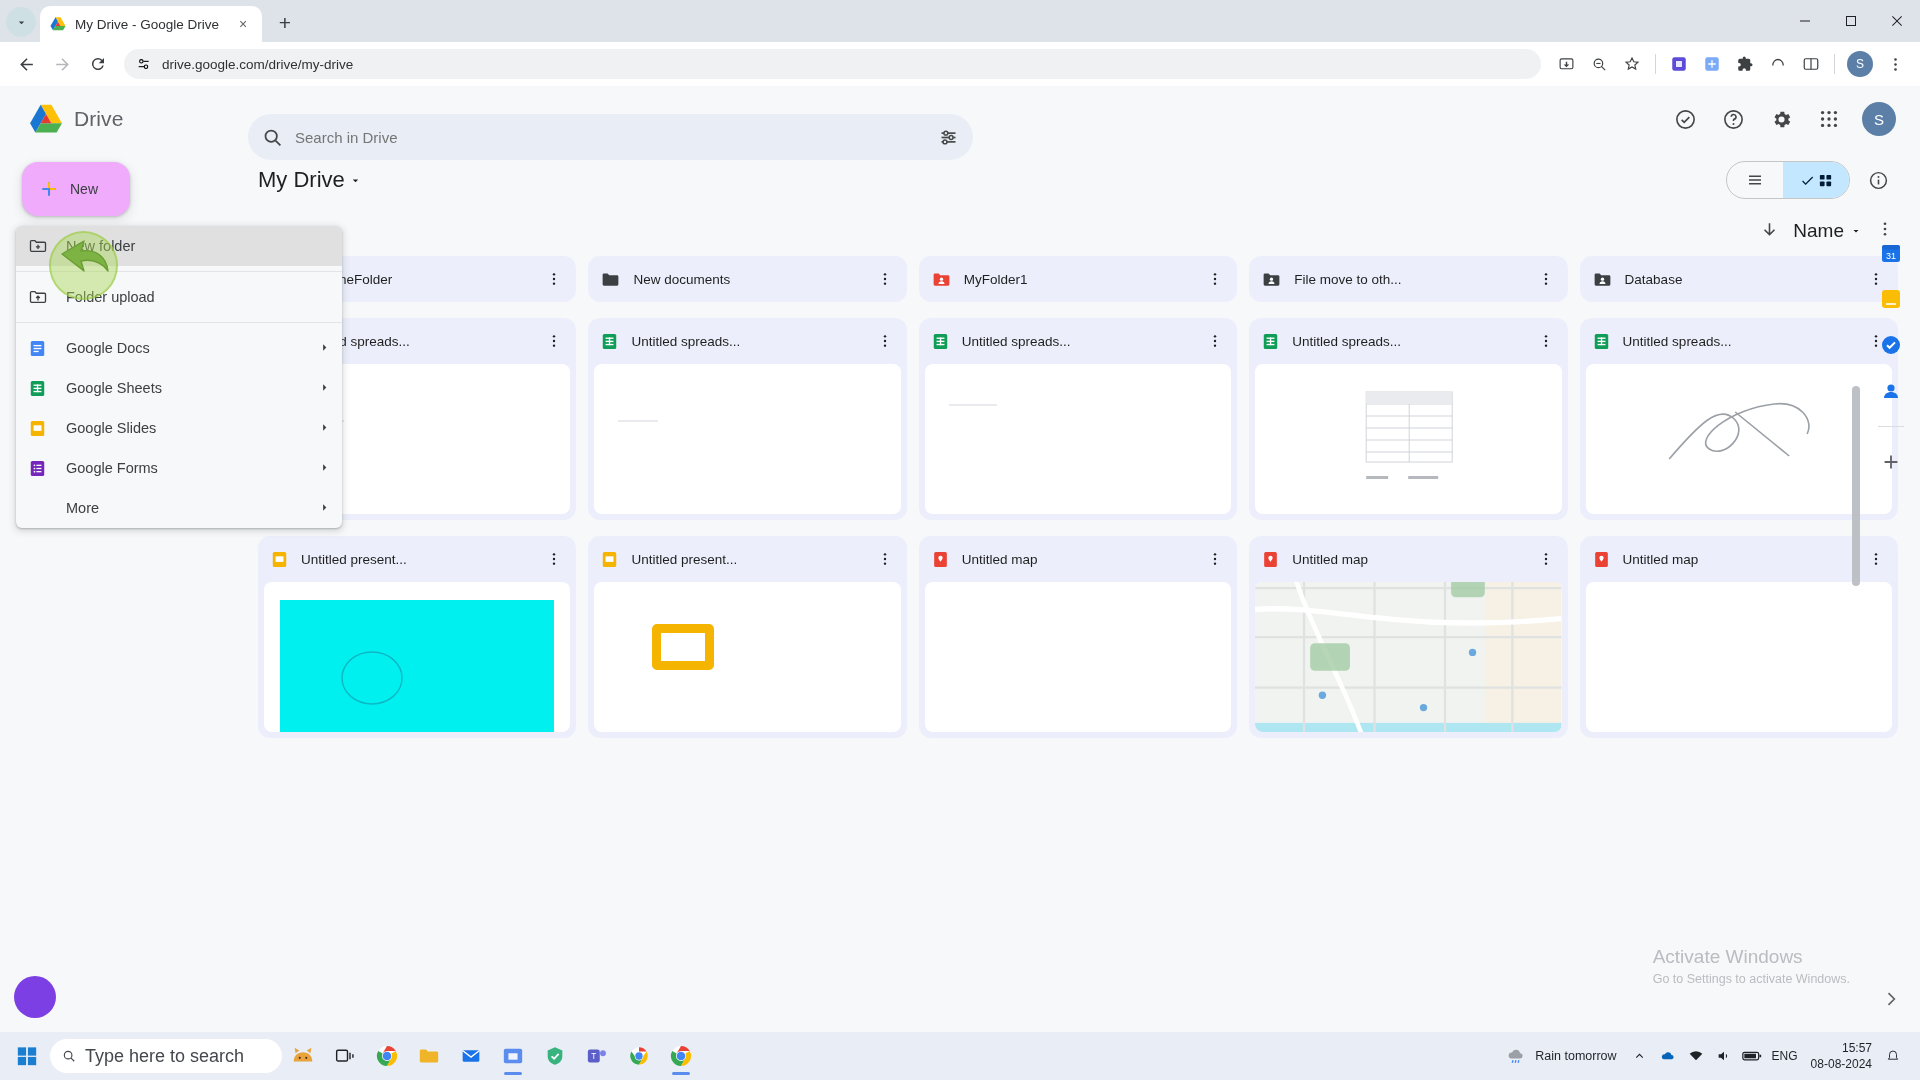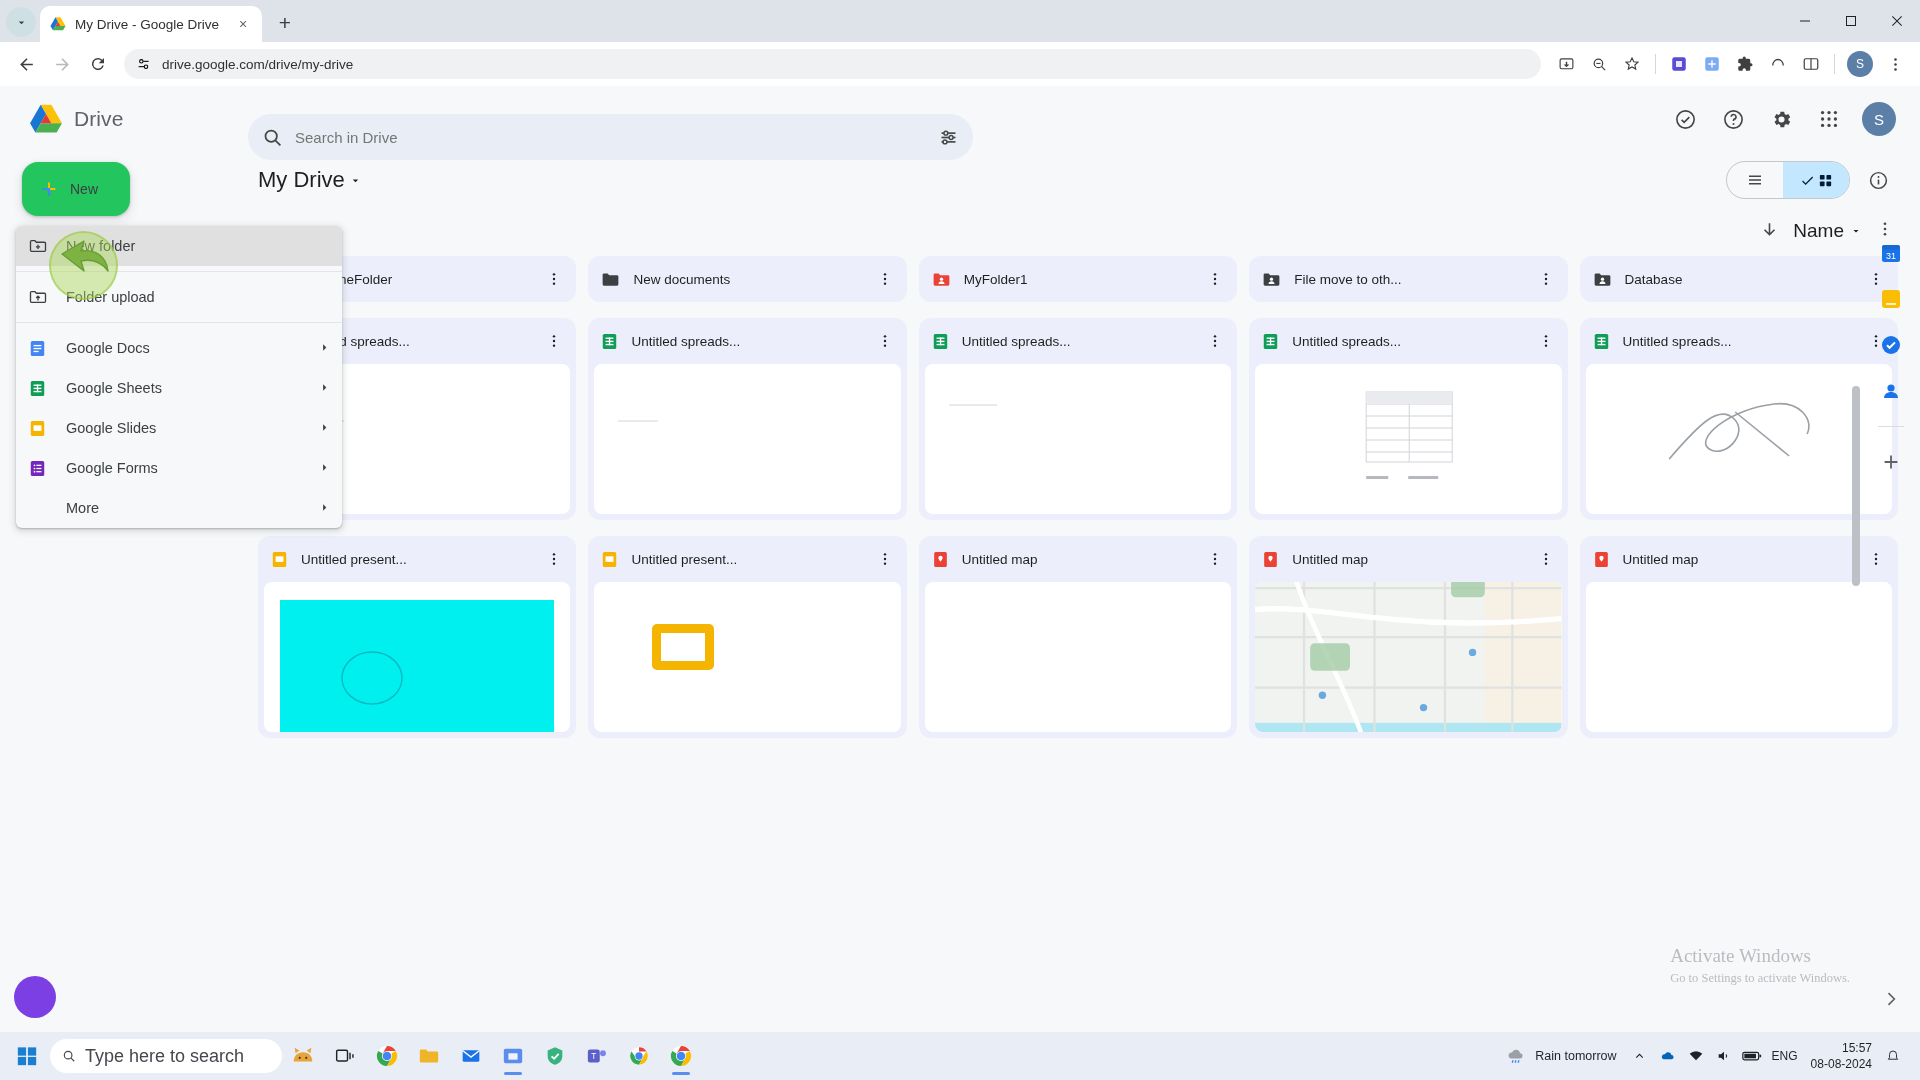--- a/index.html
+++ b/index.html
@@ -66,21 +66,21 @@
 
   .header-right { margin-left:auto; display:flex; align-items:center; gap:6px; padding-right:10px; }
   .hicon { width:42px; height:42px; border-radius:50%; display:flex; align-items:center;
     justify-content:center; color:#444746; }
   .avatar-lg { width:34px; height:34px; border-radius:50%; background:#5b7fa6; color:#fff;
     display:flex; align-items:center; justify-content:center; font-size:15px; margin-left:6px; }
 
   
   .sidebar { position:absolute; left:0; top:66px; width:248px; bottom:0; padding:0 8px; }
   .newbtn {
-    width:108px; height:54px; margin:10px 0 14px 14px; border-radius:16px; background:#22c55e;
+    width:108px; height:54px; margin:10px 0 14px 14px; border-radius:16px; background:#f0abfc;
     box-shadow:0 1px 3px rgba(60,64,67,.3),0 4px 8px 3px rgba(60,64,67,.08);
     display:flex; align-items:center; gap:10px; padding-left:16px;
   }
   .newbtn-label { font-size:14px; color:#3c4043; }
   .nav-item {
     height:36px; display:flex; align-items:center; gap:16px; padding-left:18px;
     border-radius:0 18px 18px 0; margin-right:6px; color:#1f1f1f; font-size:14px;
   }
   .nav-item .nico { width:20px; display:flex; align-items:center; justify-content:center; color:#1f1f1f; }
 
@@ -154,21 +154,21 @@
   .rail { position:absolute; right:0; top:66px; bottom:0; width:58px; display:flex;
     flex-direction:column; align-items:center; padding-top:86px; gap:16px; }
   .rail-icon { width:30px; height:30px; display:flex; align-items:center; justify-content:center; }
   .rail-sep { width:26px; height:1px; background:#dadce0; margin:4px 0; }
 
   
   .vscroll { position:absolute; right:60px; top:300px; width:8px; height:200px;
     background:#bdc1c6; border-radius:4px; }
 
   
-  .watermark { position:absolute; right:70px; bottom:46px; text-align:left; z-index:5;font-family:Liberation Serif, serif; }
+  .watermark { position:absolute; right:70px; bottom:46px; text-align:left; z-index:5; }
   .wm1 { font-size:19px; color:#b9bcc0; }
   .wm2 { font-size:12.5px; color:#b9bcc0; margin-top:4px; }
 
   
   .bubble { position:absolute; left:14px; bottom:14px; width:42px; height:42px; border-radius:50%;
     background:#7b3fe4; z-index:40; }
 
   
   .taskbar { position:absolute; left:0; right:0; bottom:0; height:48px; background:#e9edf5;
     display:flex; align-items:center; padding:0 6px; z-index:100; }

